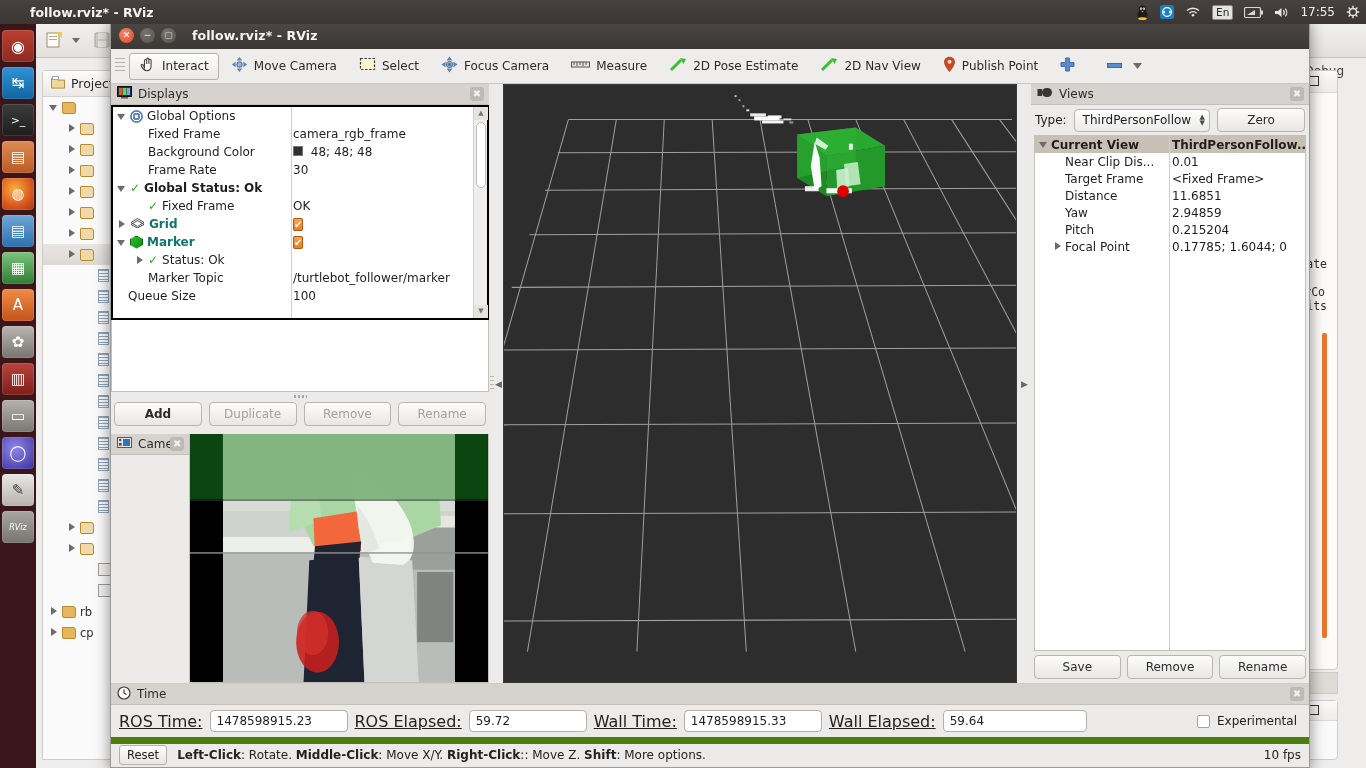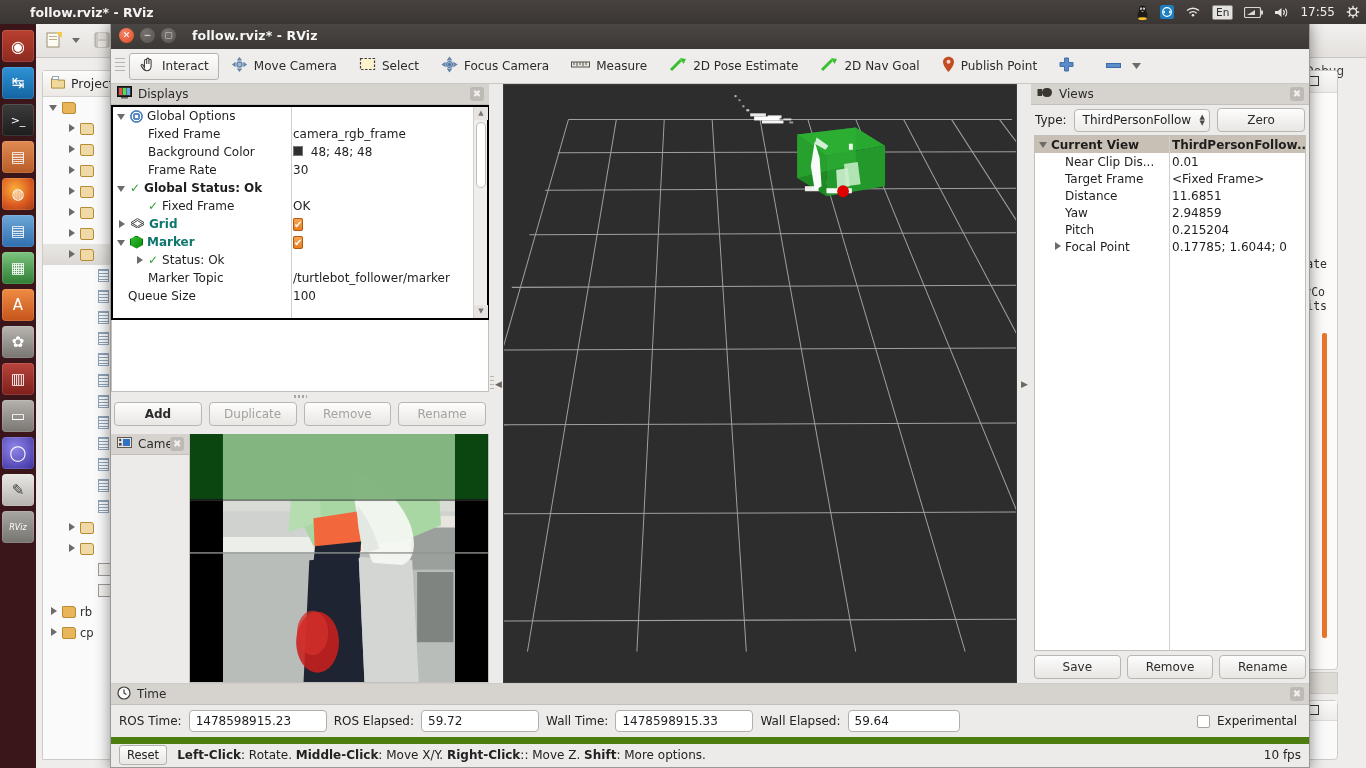--- a/index.html
+++ b/index.html
@@ -203,21 +203,21 @@
   #views-tree { flex:1; background:#fff; border:1px solid #c3bfbb; margin:0 3px; overflow:hidden; position:relative; }
   .v-row { height:17px; display:flex; align-items:center; font-size:12px; color:#1e1e1e; }
   .v-row .vc1 { width:134px; display:flex; align-items:center; gap:3px; white-space:nowrap; overflow:hidden; }
   .v-row .vc2 { flex:1; padding-left:3px; white-space:nowrap; overflow:hidden; }
   .v-hdr { background:#c8c0b4; font-weight:bold; }
   #views-buttons { height:32px; display:flex; gap:6px; padding:4px 3px; flex:0 0 32px; }
 
   
   #time-panel { height:84px; flex:0 0 84px; background:#edebe9; border-top:1px solid #d0ccc8; }
   #time-fields { height:32px; display:flex; align-items:center; gap:7px; padding:0 8px; }
-  #time-fields .tl { font-size:12px; }
+  #time-fields .tl { font-size:16px;text-decoration:underline; }
   .tfield {
     height:22px; border:1px solid #b3afab; border-radius:4px; background:#fff;
     display:flex; align-items:center; padding-left:6px; font-size:12px; color:#1e1e1e;
   }
   #status-bar { height:28px; display:flex; align-items:center; padding:0 8px; gap:10px; font-size:12px; border-top:7px solid #4d7c0f; }
   .sbtn { height:20px; padding:0 7px; border:1px solid #b5b1ad; border-radius:3px;
      background:linear-gradient(#fdfdfd,#e9e6e3); font-size:11.5px; display:flex; align-items:center; }
   .cbx { width:13px; height:13px; border:1px solid #a9a5a1; background:#fff; border-radius:2px; }
 </style>
 </head>
@@ -543,21 +543,21 @@
       <span>2D Pose Estimate</span>
     </div>
 
     <div class="tb-btn">
       <span>
         <svg width="18" height="15" viewBox="0 0 18 15">
             <path d="M2 13 L12 3" stroke="#3bbf2f" stroke-width="3"></path>
             <path d="M11 1 L17 2 L14.5 7 Z" fill="#3bbf2f"></path>
           </svg>
       </span>
-      <span>2D Nav Goal</span>
+      <span>2D Nav View</span>
     </div>
 
     <div class="tb-btn">
       <span>
         <svg width="13" height="17" viewBox="0 0 13 17">
             <path d="M6.5 0.8 C3.3 0.8 1 3.1 1 6 c0 4 5.5 10 5.5 10 S12 10 12 6 c0-2.9-2.3-5.2-5.5-5.2z" fill="#c44a22"></path>
             <circle cx="6.5" cy="5.8" r="2" fill="#f3d7c7"></circle>
           </svg>
       </span>
       <span>Publish Point</span>
@@ -934,21 +934,21 @@
     </div>
 
     <div id="time-fields">
       <span class="tl">ROS Time:</span>
       <div class="tfield" style="width:138px;">1478598915.23</div>
       <span class="tl">ROS Elapsed:</span>
       <div class="tfield" style="width:118px;">59.72</div>
       <span class="tl">Wall Time:</span>
       <div class="tfield" style="width:138px;">1478598915.33</div>
       <span class="tl">Wall Elapsed:</span>
-      <div class="tfield" style="width:112px;">59.64</div>
+      <div class="tfield" style="width:144px;">59.64</div>
       <div style="margin-left:auto; display:flex; align-items:center; gap:7px; padding-right:4px;">
         <span class="cbx"></span>
         <span>Experimental</span>
       </div>
     </div>
 
     <div id="status-bar">
       <div class="sbtn">Reset</div>
       <div id="hint-text"><span style="font-weight: bold;">Left-Click</span><span>: Rotate. </span><span style="font-weight: bold;">Middle-Click</span><span>: Move X/Y. </span><span style="font-weight: bold;">Right-Click</span><span>:: Move Z. </span><span style="font-weight: bold;">Shift</span><span>: More options.</span></div>
       <div style="margin-left:auto;">10 fps</div>

